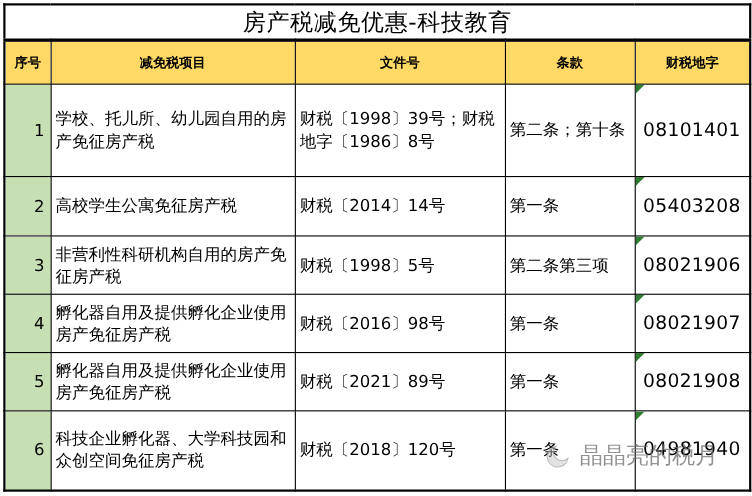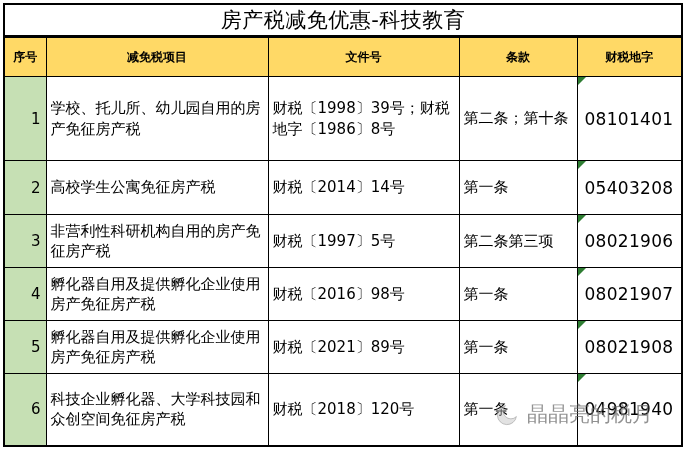--- a/index.html
+++ b/index.html
@@ -117,21 +117,21 @@
       <td class="no-cell">2</td>
       <td class="cell">高校学生公寓免征房产税</td>
       <td class="cell">财税〔2014〕14号</td>
       <td class="cell">第一条</td>
       <td class="code-cell"><span class="tri"></span><span>05403208</span></td>
     </tr>
 
     <tr class="r3">
       <td class="no-cell">3</td>
       <td class="cell">非营利性科研机构自用的房产免征房产税</td>
-      <td class="cell">财税〔1997〕5号</td>
+      <td class="cell">财税〔1998〕5号</td>
       <td class="cell">第二条第三项</td>
       <td class="code-cell"><span class="tri"></span><span>08021906</span></td>
     </tr>
 
     <tr class="r4">
       <td class="no-cell">4</td>
       <td class="cell">孵化器自用及提供孵化企业使用房产免征房产税</td>
       <td class="cell">财税〔2016〕98号</td>
       <td class="cell">第一条</td>
       <td class="code-cell"><span class="tri"></span><span>08021907</span></td>

